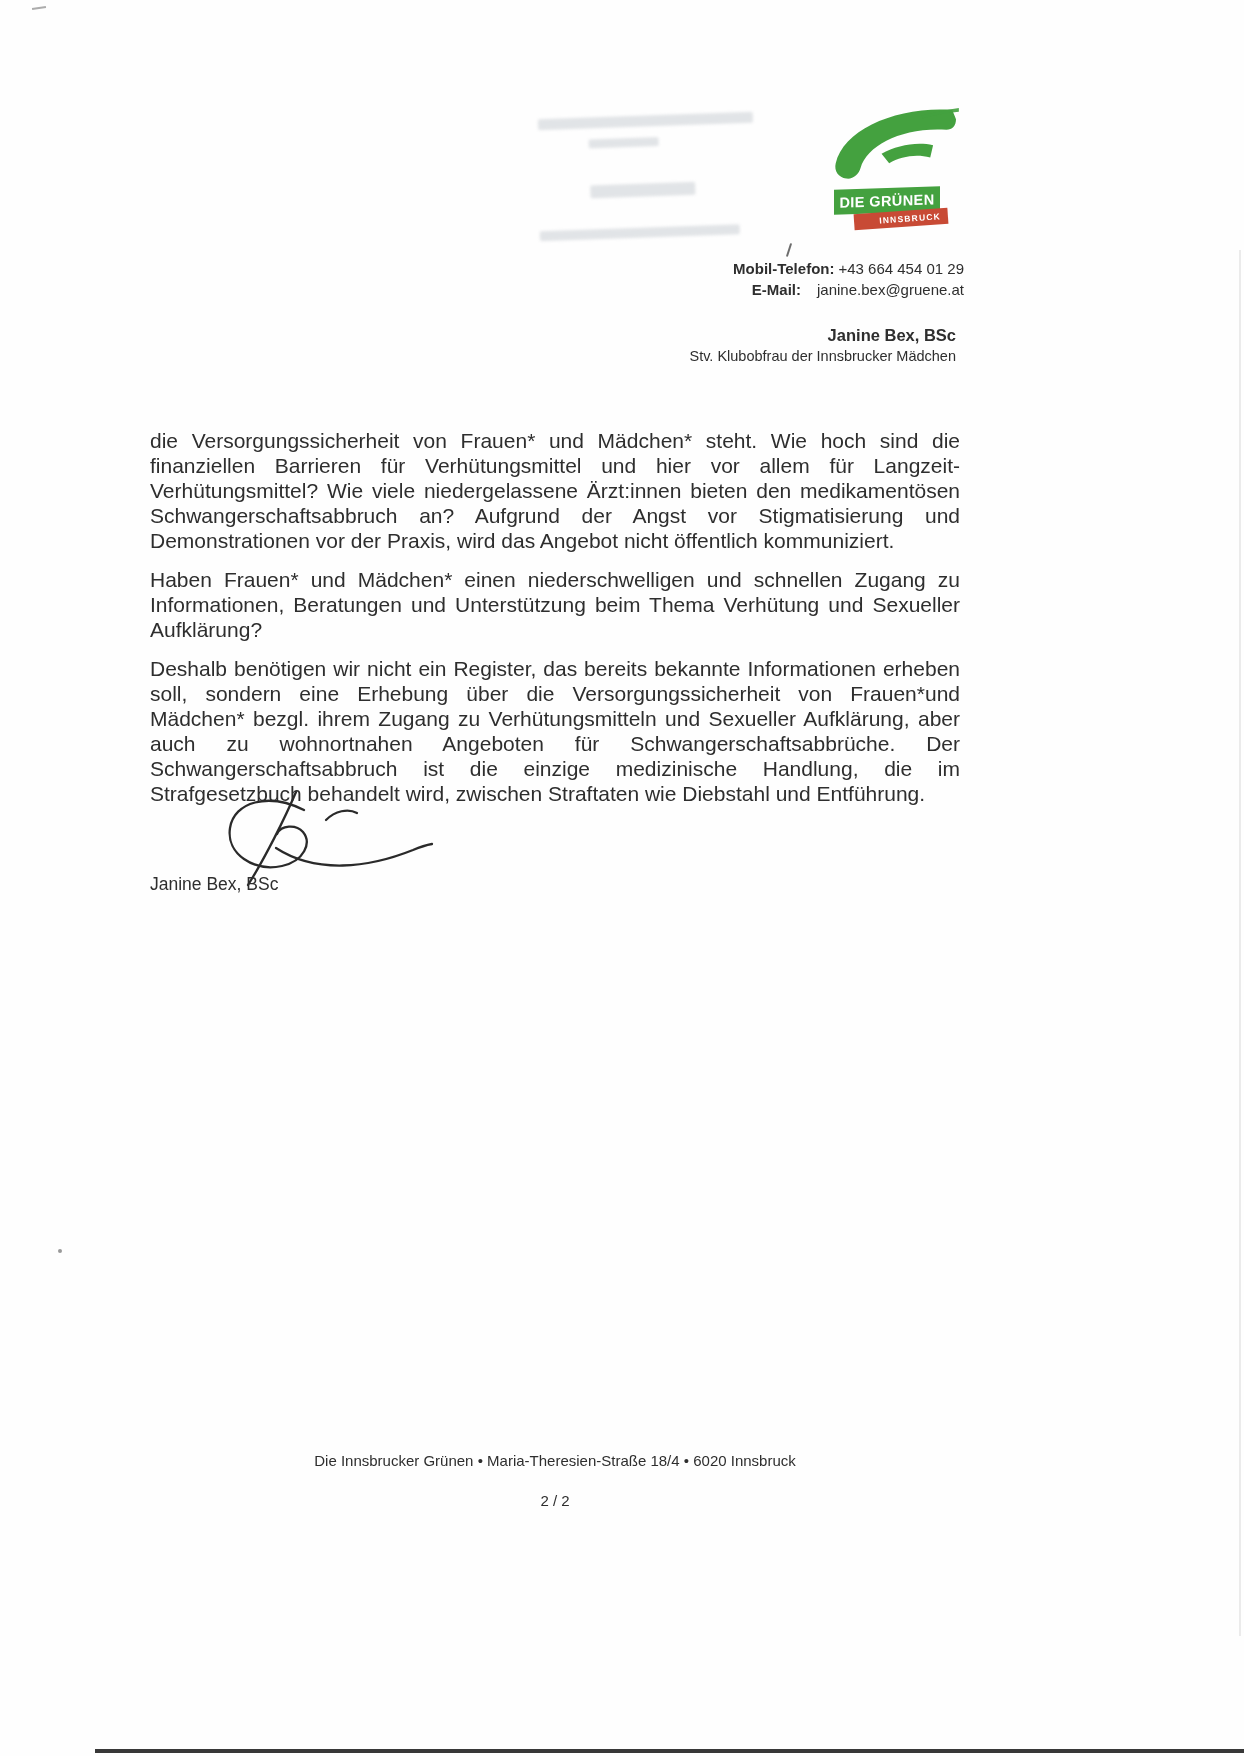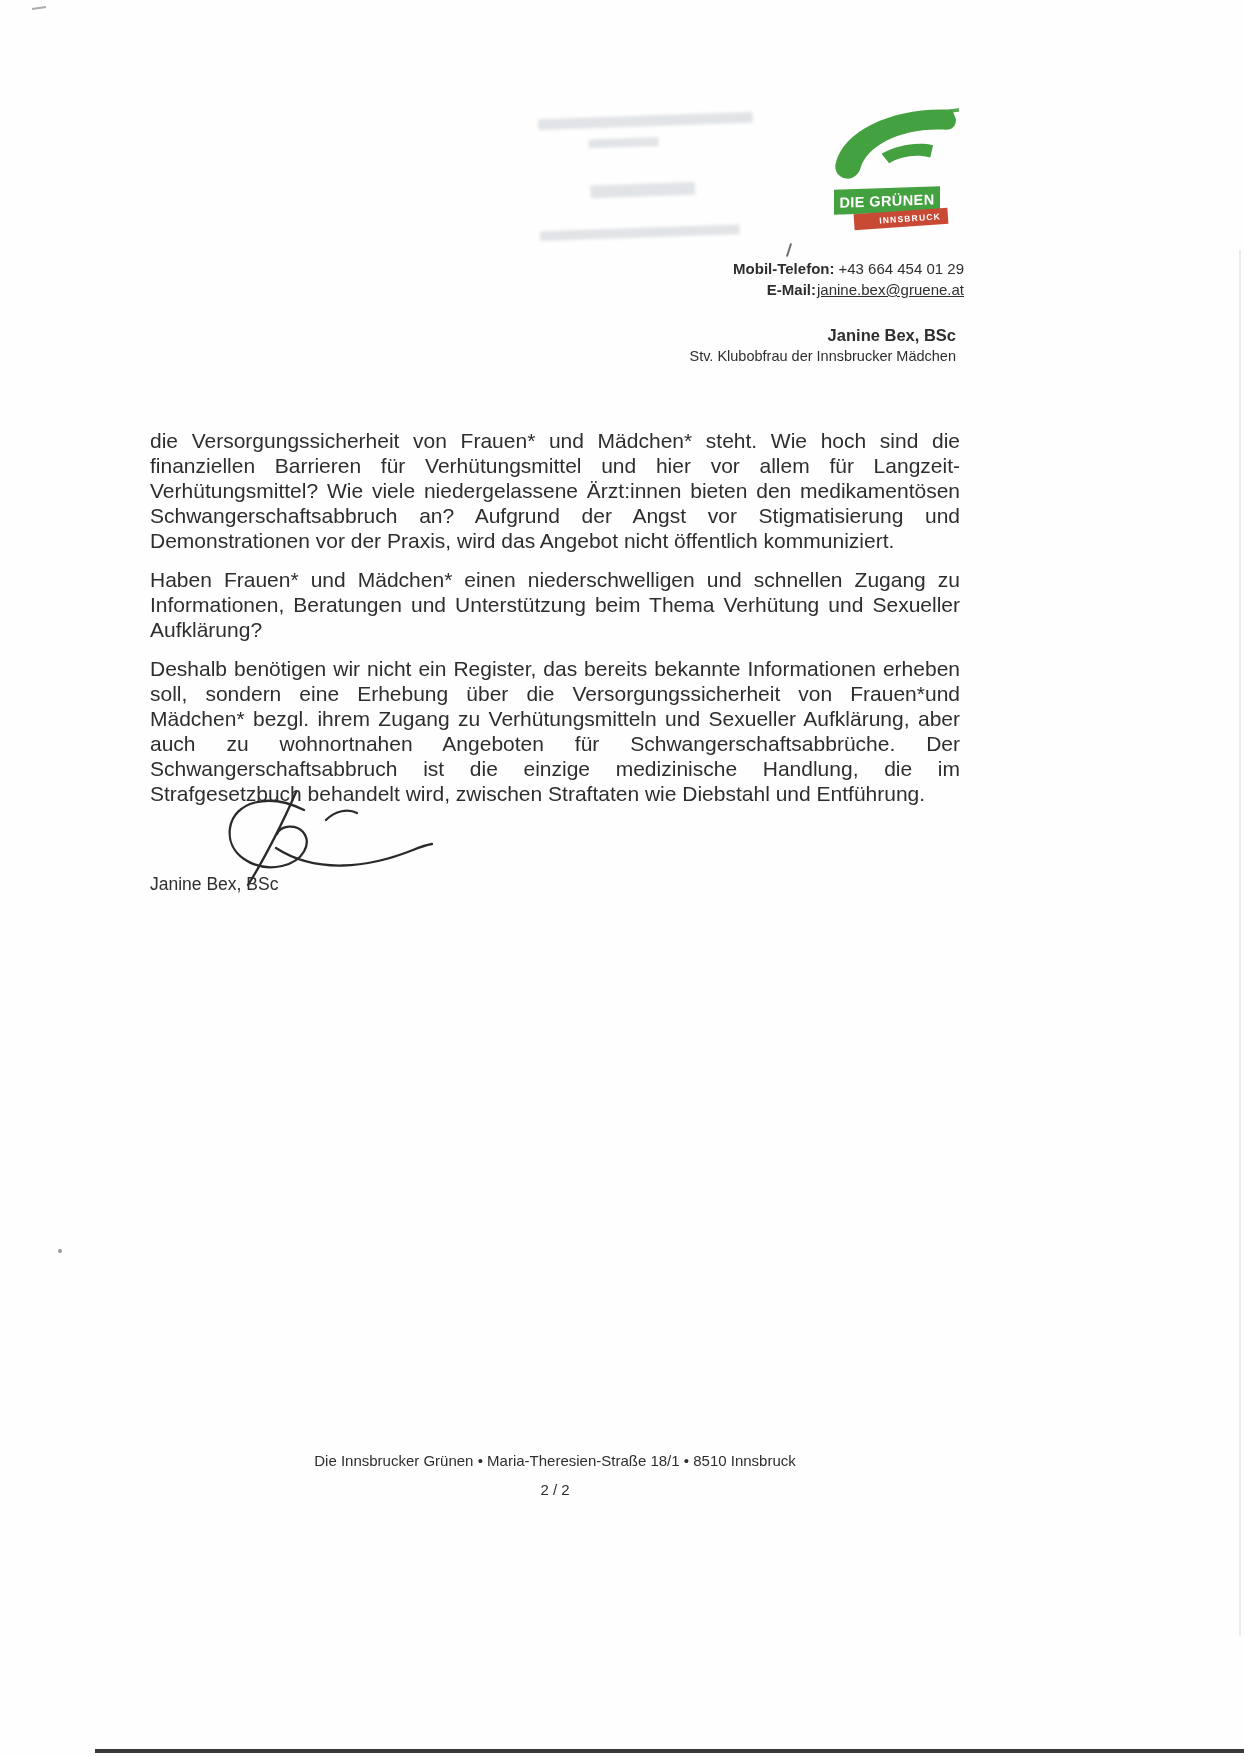--- a/index.html
+++ b/index.html
@@ -50,37 +50,37 @@
     transform:rotate(-4deg);
     display:flex;align-items:center;justify-content:flex-end;
     padding-right:7px;
   }
   .logo-ribbon span{color:#fff;font-weight:700;font-size:8.5px;letter-spacing:1.2px;}
 
   
   .contact{position:absolute;right:280px;top:258px;text-align:right;font-size:15px;line-height:21px;white-space:nowrap;}
   .contact .lbl{font-weight:700;}
   .contact .val{margin-left:4px;}
-  .contact a.email{color:var(--text);text-decoration:underline;margin-left:1px;cursor:pointer;}
+  .contact a.email{color:var(--text);margin-left:16px;cursor:pointer;}
   .sender{position:absolute;right:288px;top:324px;text-align:right;white-space:nowrap;}
   .sender .name{font-weight:700;font-size:16.5px;line-height:22px;}
   .sender .role{font-size:14.5px;line-height:20px;}
 
   
   .body-text{position:absolute;left:150px;top:428px;width:810px;font-size:21px;line-height:25px;text-align:justify;}
   .body-text p{margin-bottom:14px;}
 
   
   .signature-block{position:absolute;left:150px;top:786px;width:320px;}
   .signature-svg{position:absolute;left:58px;top:2px;width:230px;height:100px;}
   .signature-name{position:absolute;left:0;top:88px;font-size:17.5px;}
 
   
   .footer{position:absolute;left:55px;top:1450px;width:1000px;text-align:center;font-size:15px;line-height:21px;}
-  .footer .page-num{margin-top:8px;font-size:15px;}
+  .footer .page-num{margin-top:19px;font-size:15px;}
 </style>
 </head>
 <body>
 
 <div class="page">
 
   <div class="scan-dash-topleft"></div>
   <div class="scan-dot"></div>
   <div class="scan-right-streak"></div>
   <div class="scan-bottom-edge"></div>
@@ -134,17 +134,17 @@
         <path d="M96 22 C60 4 26 14 22 40 C18 66 46 84 74 78 C96 73 104 55 95 44 C88 36 73 37 69 46"></path>
         <path d="M88 4 C77 30 57 70 40 97"></path>
         <path d="M68 60 C108 86 160 80 205 62 C212 59 218 57 224 56"></path>
         <path d="M118 32 C127 23 140 20 149 25"></path>
       </g>
     </svg>
     <div class="signature-name">Janine Bex, BSc</div>
   </div>
 
   <div class="footer">
-    <div>Die Innsbrucker Grünen • Maria-Theresien-Straße 18/1 • 8510 Innsbruck</div>
+    <div>Die Innsbrucker Grünen • Maria-Theresien-Straße 18/4 • 6020 Innsbruck</div>
     <div class="page-num">2 / 2</div>
   </div>
 
 </div>
 
 </body></html>

